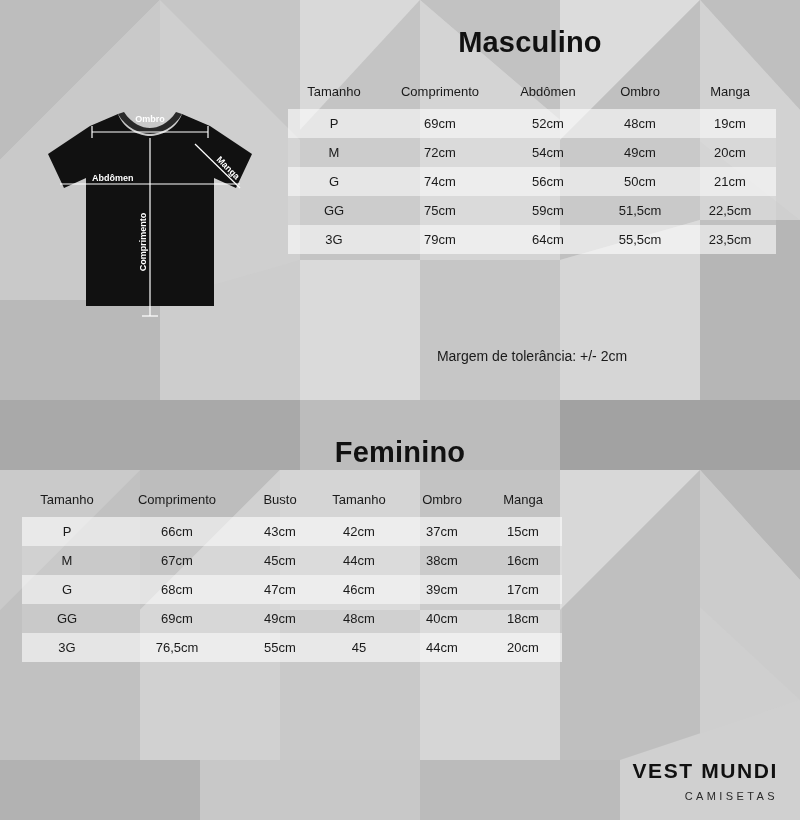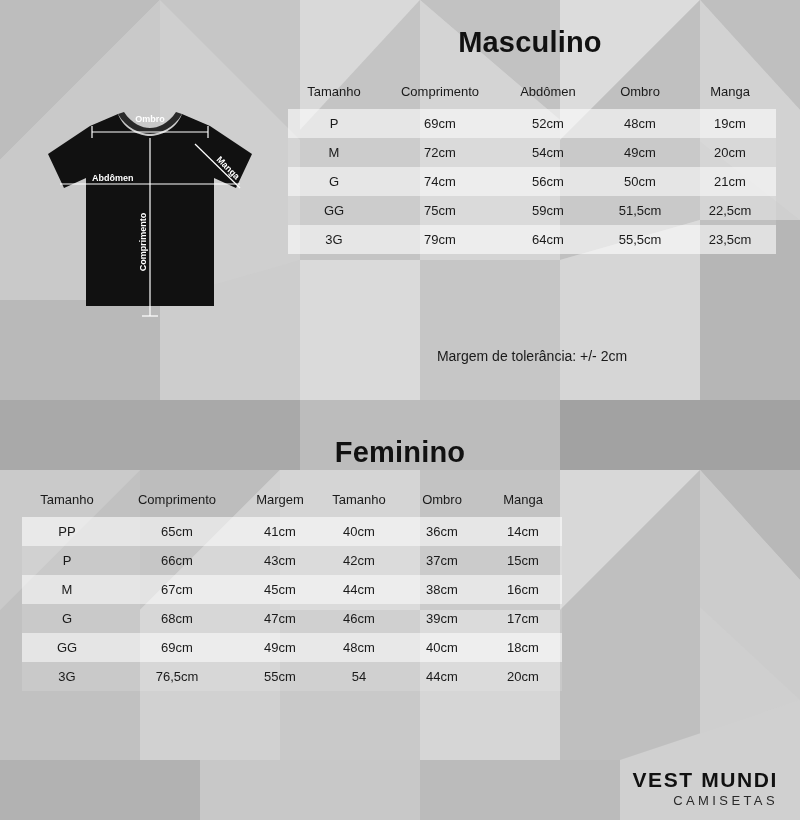--- a/index.html
+++ b/index.html
@@ -92,34 +92,34 @@
   .lbl {
     fill: #ffffff;
     font-family: "Liberation Sans", sans-serif;
     font-size: 9px;
     font-weight: bold;
   }
 
   
   #logo {
     position: absolute;
-    right: 22px; bottom: 12px;
+    right: 22px; bottom: 18px;
     text-align: right;
     color: #111;
   }
   #logo .brand {
     font-size: 21px;
     font-weight: bold;
     letter-spacing: 1.6px;
   }
   #logo .sub {
-    font-size: 13px;
+    font-size: 11px;
     letter-spacing: 3.4px;
     color: #2a2a2a;
-    margin-top: 1px;
+    margin-top: 7px;
   }
 </style>
 </head>
 <body>
 
 <div id="root">
 
   <div class="bg">
     <svg width="800" height="820" viewBox="0 0 800 820" xmlns="http://www.w3.org/2000/svg">
       <rect x="0" y="0" width="800" height="820" fill="#cfcfcf"></rect>
@@ -250,35 +250,27 @@
   <div class="section" id="women-section">
 
     <div class="title" id="women-title">Feminino</div>
 
     <div id="women-table-wrap">
       <table>
         <thead>
           <tr>
             <th>Tamanho</th>
             <th>Comprimento</th>
-            <th>Margem</th>
+            <th>Busto</th>
             <th>Tamanho</th>
             <th>Ombro</th>
             <th>Manga</th>
           </tr>
         </thead>
         <tbody>
-          <tr>
-            <td>PP</td>
-            <td>65cm</td>
-            <td>41cm</td>
-            <td>40cm</td>
-            <td>36cm</td>
-            <td>14cm</td>
-          </tr>
           <tr>
             <td>P</td>
             <td>66cm</td>
             <td>43cm</td>
             <td>42cm</td>
             <td>37cm</td>
             <td>15cm</td>
           </tr>
           <tr>
             <td>M</td>
@@ -301,21 +293,21 @@
             <td>69cm</td>
             <td>49cm</td>
             <td>48cm</td>
             <td>40cm</td>
             <td>18cm</td>
           </tr>
           <tr>
             <td>3G</td>
             <td>76,5cm</td>
             <td>55cm</td>
-            <td>54</td>
+            <td>45</td>
             <td>44cm</td>
             <td>20cm</td>
           </tr>
         </tbody>
       </table>
     </div>
 
   </div>
 
   <div id="logo">

